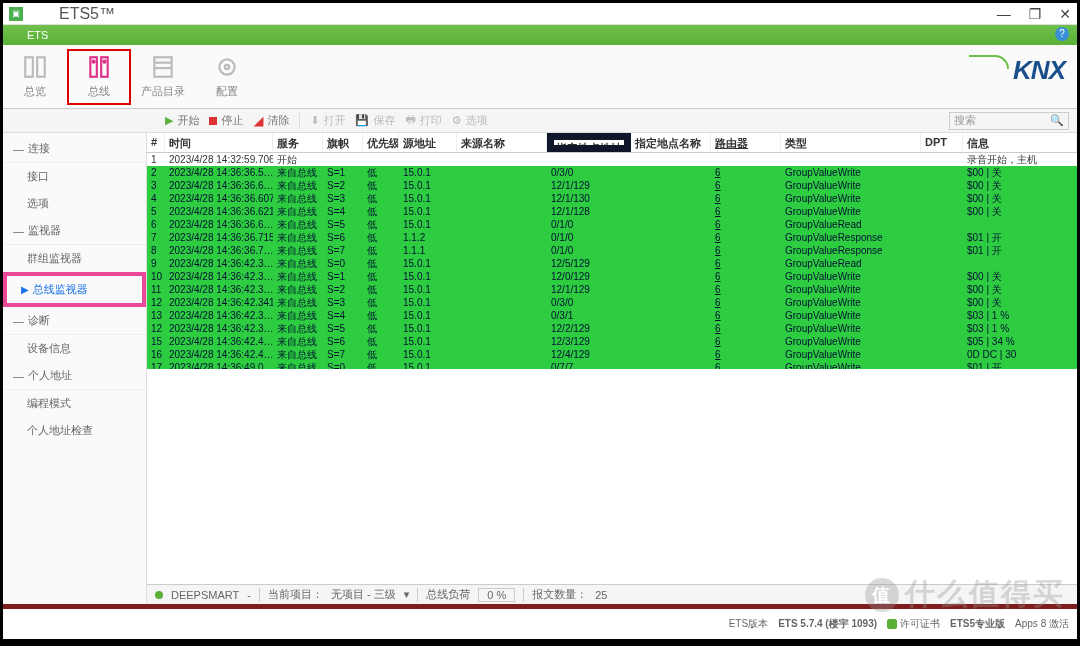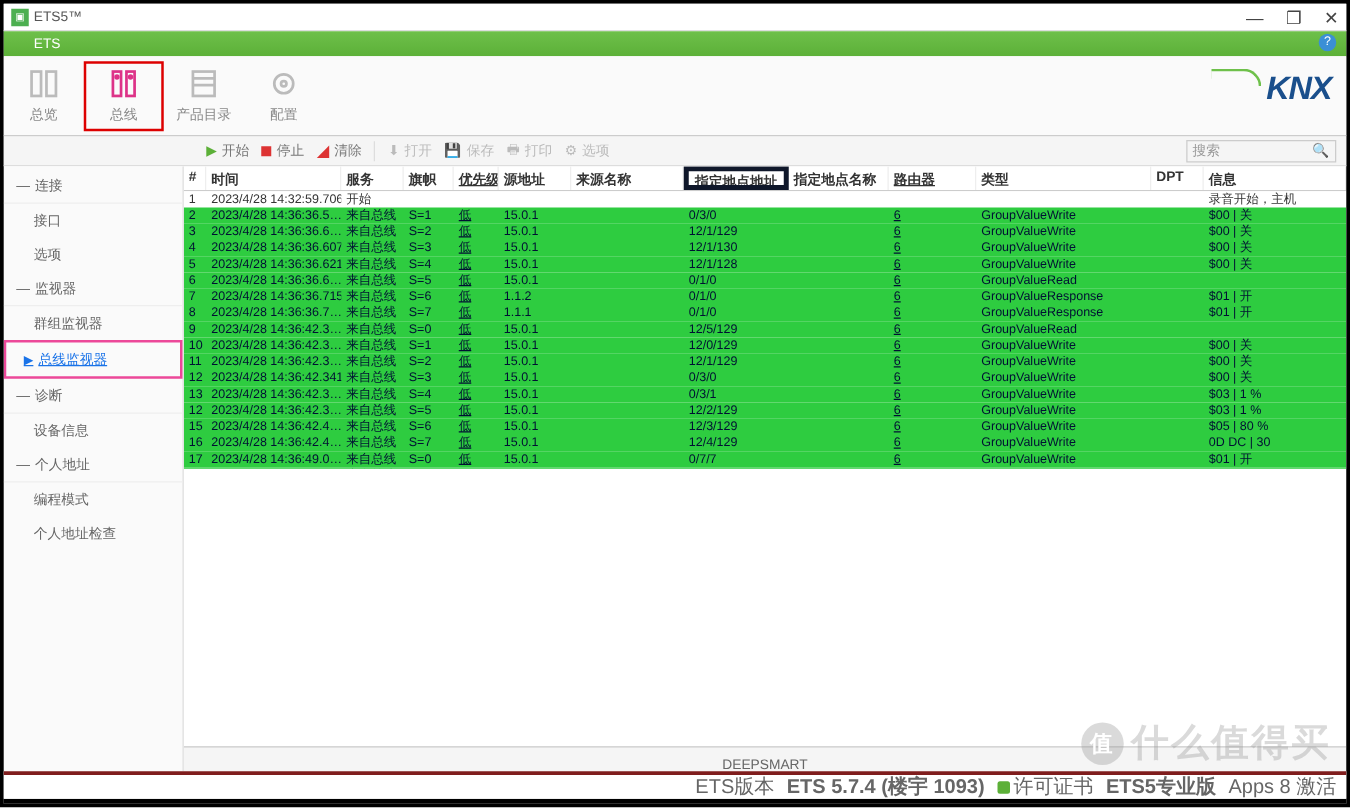--- a/index.html
+++ b/index.html
@@ -1,20 +1,20 @@
 <!DOCTYPE html>
 <html><head>
 <meta charset="utf-8">
 <style>
 * { box-sizing: border-box; margin: 0; padding: 0; font-family: "Microsoft YaHei", Arial, sans-serif; }
 html,body { width:1080px; height:646px; background:#fff; overflow:hidden; font-size:11px; color:#333; }
 .window { width:1080px; height:646px; display:flex; flex-direction:column; border:3px solid #000; background:#fff; position:relative; }
 .titlebar { height:22px; background:#fff; display:flex; align-items:center; padding:0 6px; border-bottom:1px solid #ddd; }
 .titlebar .appicon { width:14px; height:14px; background:#4caf50; margin-right:4px; display:flex; align-items:center; justify-content:center; color:#fff; font-size:8px; }
-.titlebar .title { font-size:11px; color:#555; }
+.titlebar .title { font-size:16px; color:#555;margin-left:32px; }
 .titlebar .winbtns { margin-left:auto; display:flex; gap:18px; font-size:14px; color:#444; }
 .menubar { height:20px; background:linear-gradient(#6ec04a,#5cb038); color:#fff; display:flex; align-items:center; padding:0 24px; font-size:11px; position:relative; }
 .menubar .help { position:absolute; right:8px; top:2px; width:14px; height:14px; border-radius:50%; background:#3b8fd6; color:#fff; font-size:10px; text-align:center; line-height:14px; }
 .ribbon { height:64px; background:#fafafa; border-bottom:1px solid #ccc; display:flex; align-items:center; position:relative; }
 .ribbon .ritemwrap { display:flex;text-align:right; }
 .ribbon .ritem { width:64px; height:56px; display:flex; flex-direction:column; align-items:center; justify-content:center; gap:4px; color:#888; font-size:11px; }
 .ribbon .ritem.highlight { border:2px solid #d00; }
 .ribbon .ricon { width:26px; height:26px; display:flex; align-items:center; justify-content:center; }
 .ribbon .ricon svg { width:26px; height:26px; }
 .ribbon .knx { position:absolute; right:12px; top:10px; font-size:26px; font-weight:bold; font-style:italic; color:#1a4f8c; letter-spacing:-1px; }
@@ -24,35 +24,35 @@
 .toolbar .grp.disabled { color:#bbb; }
 .toolbar .sep { width:1px; height:16px; background:#ddd; }
 .toolbar .play { color:#5cb038; }
 .toolbar .stop { width:8px;height:8px;background:#d33; display:inline-block; }
 .toolbar .erase { color:#d33; font-size:13px; }
 .toolbar .search { margin-left:auto; width:120px; height:18px; border:1px solid #ccc; padding:0 4px; font-size:11px; color:#999; display:flex; align-items:center; justify-content:space-between; }
 .body { flex:1; display:flex; overflow:hidden; }
 .sidebar { width:144px; background:#fafafa; border-right:1px solid #ddd; padding-top:2px; }
 .sidebar .section { padding:6px 10px; color:#666; font-size:11px; border-bottom:1px solid #eee; display:flex; align-items:center; gap:4px; }
 .sidebar .item { padding:6px 10px 6px 24px; color:#666; font-size:11px; cursor:pointer; }
-.sidebar .item.active { border:2px solid #ec4899; color:#1a73e8; display:flex; align-items:center; gap:4px; padding-left:14px;text-decoration:underline; }
+.sidebar .item.active { border:4px solid #ec4899; color:#1a73e8; display:flex; align-items:center; gap:4px; padding-left:14px; }
 .sidebar .item.active::before { content:"▶"; color:#1a73e8; font-size:10px; }
 .content { flex:1; display:flex; flex-direction:column; overflow:hidden; }
 .headerrow { display:flex; height:20px; background:#fff; border-bottom:1px solid #ccc; font-size:11px; color:#333; }
 .headerrow div { border-right:1px solid #eee; padding:3px 4px; overflow:hidden; white-space:nowrap; font-weight:bold; }
-.headerrow .highlight { border:4px solid #0f172a; padding:1px 2px;text-align:center; }
+.headerrow .highlight { border:7px solid #0f172a; padding:1px 2px; }
 .tablewrap { flex:1; overflow:hidden; background:#fff; position:relative; }
 .row { display:flex; height:13px; font-size:10px; color:#333; line-height:13px; white-space:nowrap; }
 .row.green { background:#2ecc40; color:#013; }
 .row div { padding:0 4px; overflow:hidden; }
-.c-idx{width:18px;} .c-time{width:108px;} .c-svc{width:50px;} .c-flag{width:40px;} .c-pri{width:36px;text-decoration:underline;} .c-src{width:58px;} .c-sname{width:90px;} .c-dest{width:84px;} .c-dname{width:80px;} .c-route{width:70px;text-decoration:underline;} .c-type{width:140px;} .c-dpt{width:42px;} .c-info{flex:1;}
-.statusbar { height:20px; background:#f5f5f5; border-top:1px solid #ccc; display:flex; align-items:center; padding:0 8px; gap:8px; font-size:11px; color:#666;flex-direction:column; }
+.c-idx{width:18px;} .c-time{width:108px;} .c-svc{width:50px;} .c-flag{width:40px;} .c-pri{width:36px;} .c-src{width:58px;} .c-sname{width:90px;} .c-dest{width:84px;} .c-dname{width:80px;} .c-route{width:70px;text-decoration:underline;} .c-type{width:140px;} .c-dpt{width:42px;} .c-info{flex:1;}
+.statusbar { height:20px; background:#f5f5f5; border-top:1px solid #ccc; display:flex; align-items:center; padding:0 8px; gap:8px; font-size:11px; color:#666; }
 .statusbar .dot { width:8px;height:8px;border-radius:50%;background:#5cb038; }
 .statusbar .sep { width:1px; height:14px; background:#ccc; }
-.footer { height:22px; background:#fff; border-top:3px solid #7f1d1d; display:flex; align-items:center; justify-content:flex-end; padding:4px 8px; gap:10px; font-size:16px; color:#666; position:relative; }
+.footer { height:22px; background:#fff; border-top:5px solid #7f1d1d; display:flex; align-items:center; justify-content:flex-end; padding:15px 8px; gap:10px; font-size:10px; color:#666; position:relative; }
 .footer .lic { display:flex; align-items:center; gap:3px; }
 .footer .licicon { width:10px;height:10px;background:#5cb038;border-radius:2px; }
 .watermark { position:absolute; right:12px; bottom:28px; font-size:30px; font-weight:bold; color:rgba(150,150,150,0.35); letter-spacing:2px; pointer-events:none; display:flex; align-items:center; gap:6px;}
 .watermark .circ { width:34px;height:34px;border-radius:50%;background:rgba(150,150,150,0.35);color:#fff;display:flex;align-items:center;justify-content:center;font-size:18px;}
 .bottombar { height:4px; background:#000; }
 .spacer { flex:1; background:#fff; }
 </style>
 </head>
 <body>
 <div class="window">
@@ -413,21 +413,21 @@
             <div class="c-svc">来自总线</div>
             <div class="c-flag">S=6</div>
             <div class="c-pri">低</div>
             <div class="c-src">15.0.1</div>
             <div class="c-sname"></div>
             <div class="c-dest">12/3/129</div>
             <div class="c-dname"></div>
             <div class="c-route">6</div>
             <div class="c-type">GroupValueWrite</div>
             <div class="c-dpt"></div>
-            <div class="c-info">$05 | 80 %</div>
+            <div class="c-info">$05 | 34 %</div>
           </div>
           <div class="row green">
             <div class="c-idx">16</div>
             <div class="c-time">2023/4/28 14:36:42.4…</div>
             <div class="c-svc">来自总线</div>
             <div class="c-flag">S=7</div>
             <div class="c-pri">低</div>
             <div class="c-src">15.0.1</div>
             <div class="c-sname"></div>
             <div class="c-dest">12/4/129</div>

